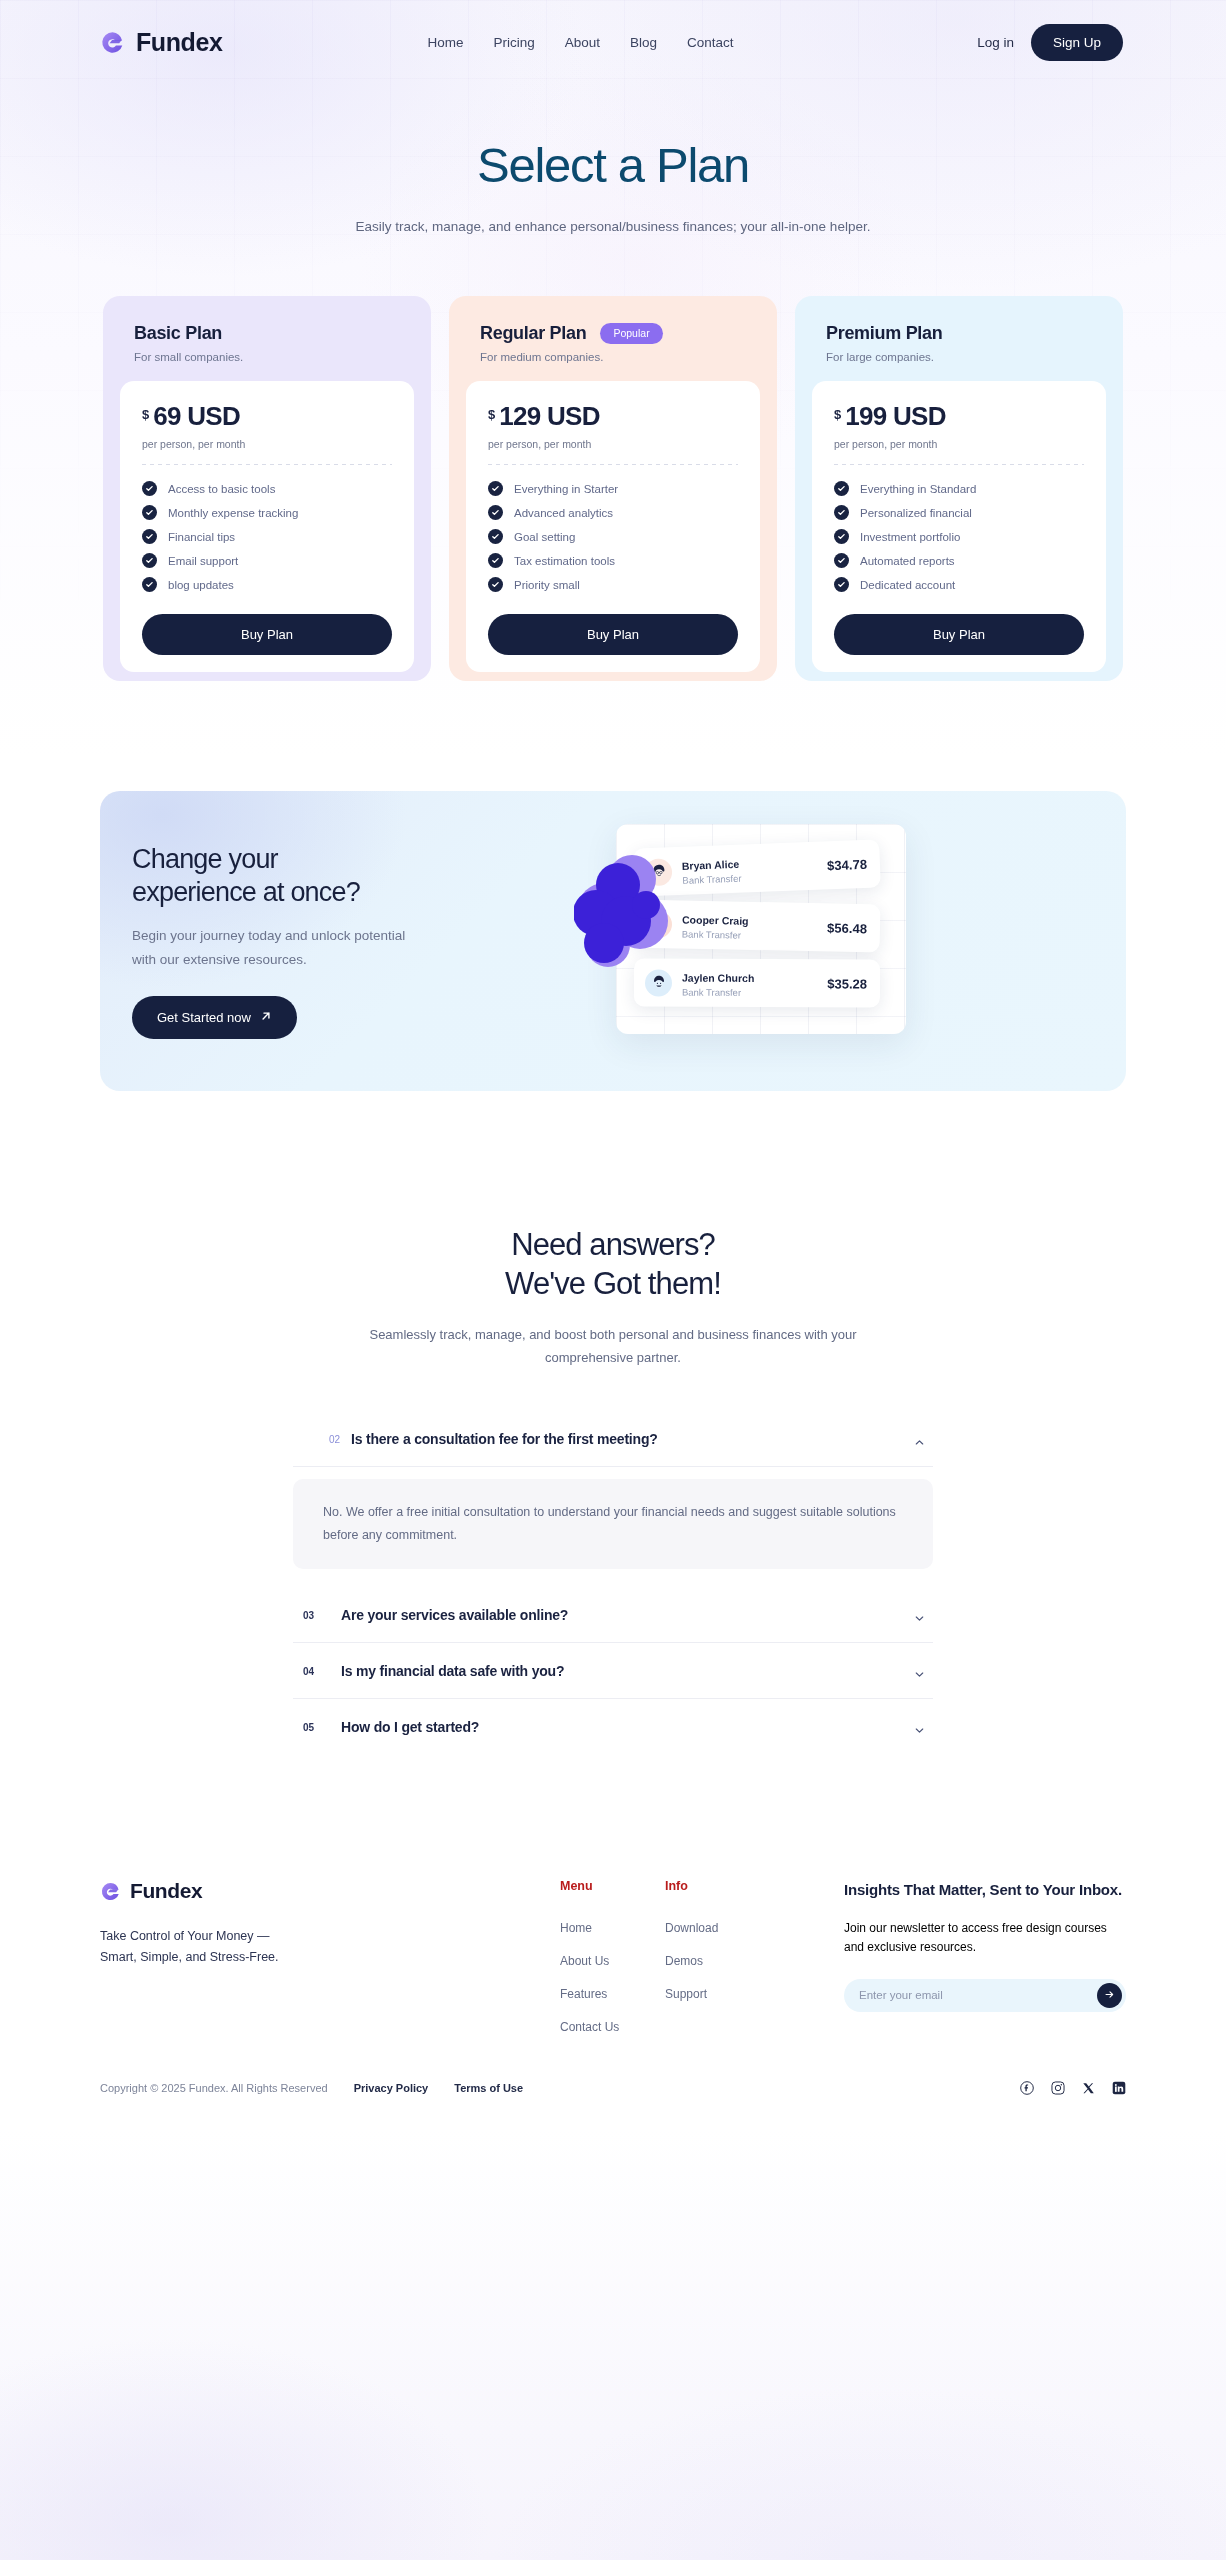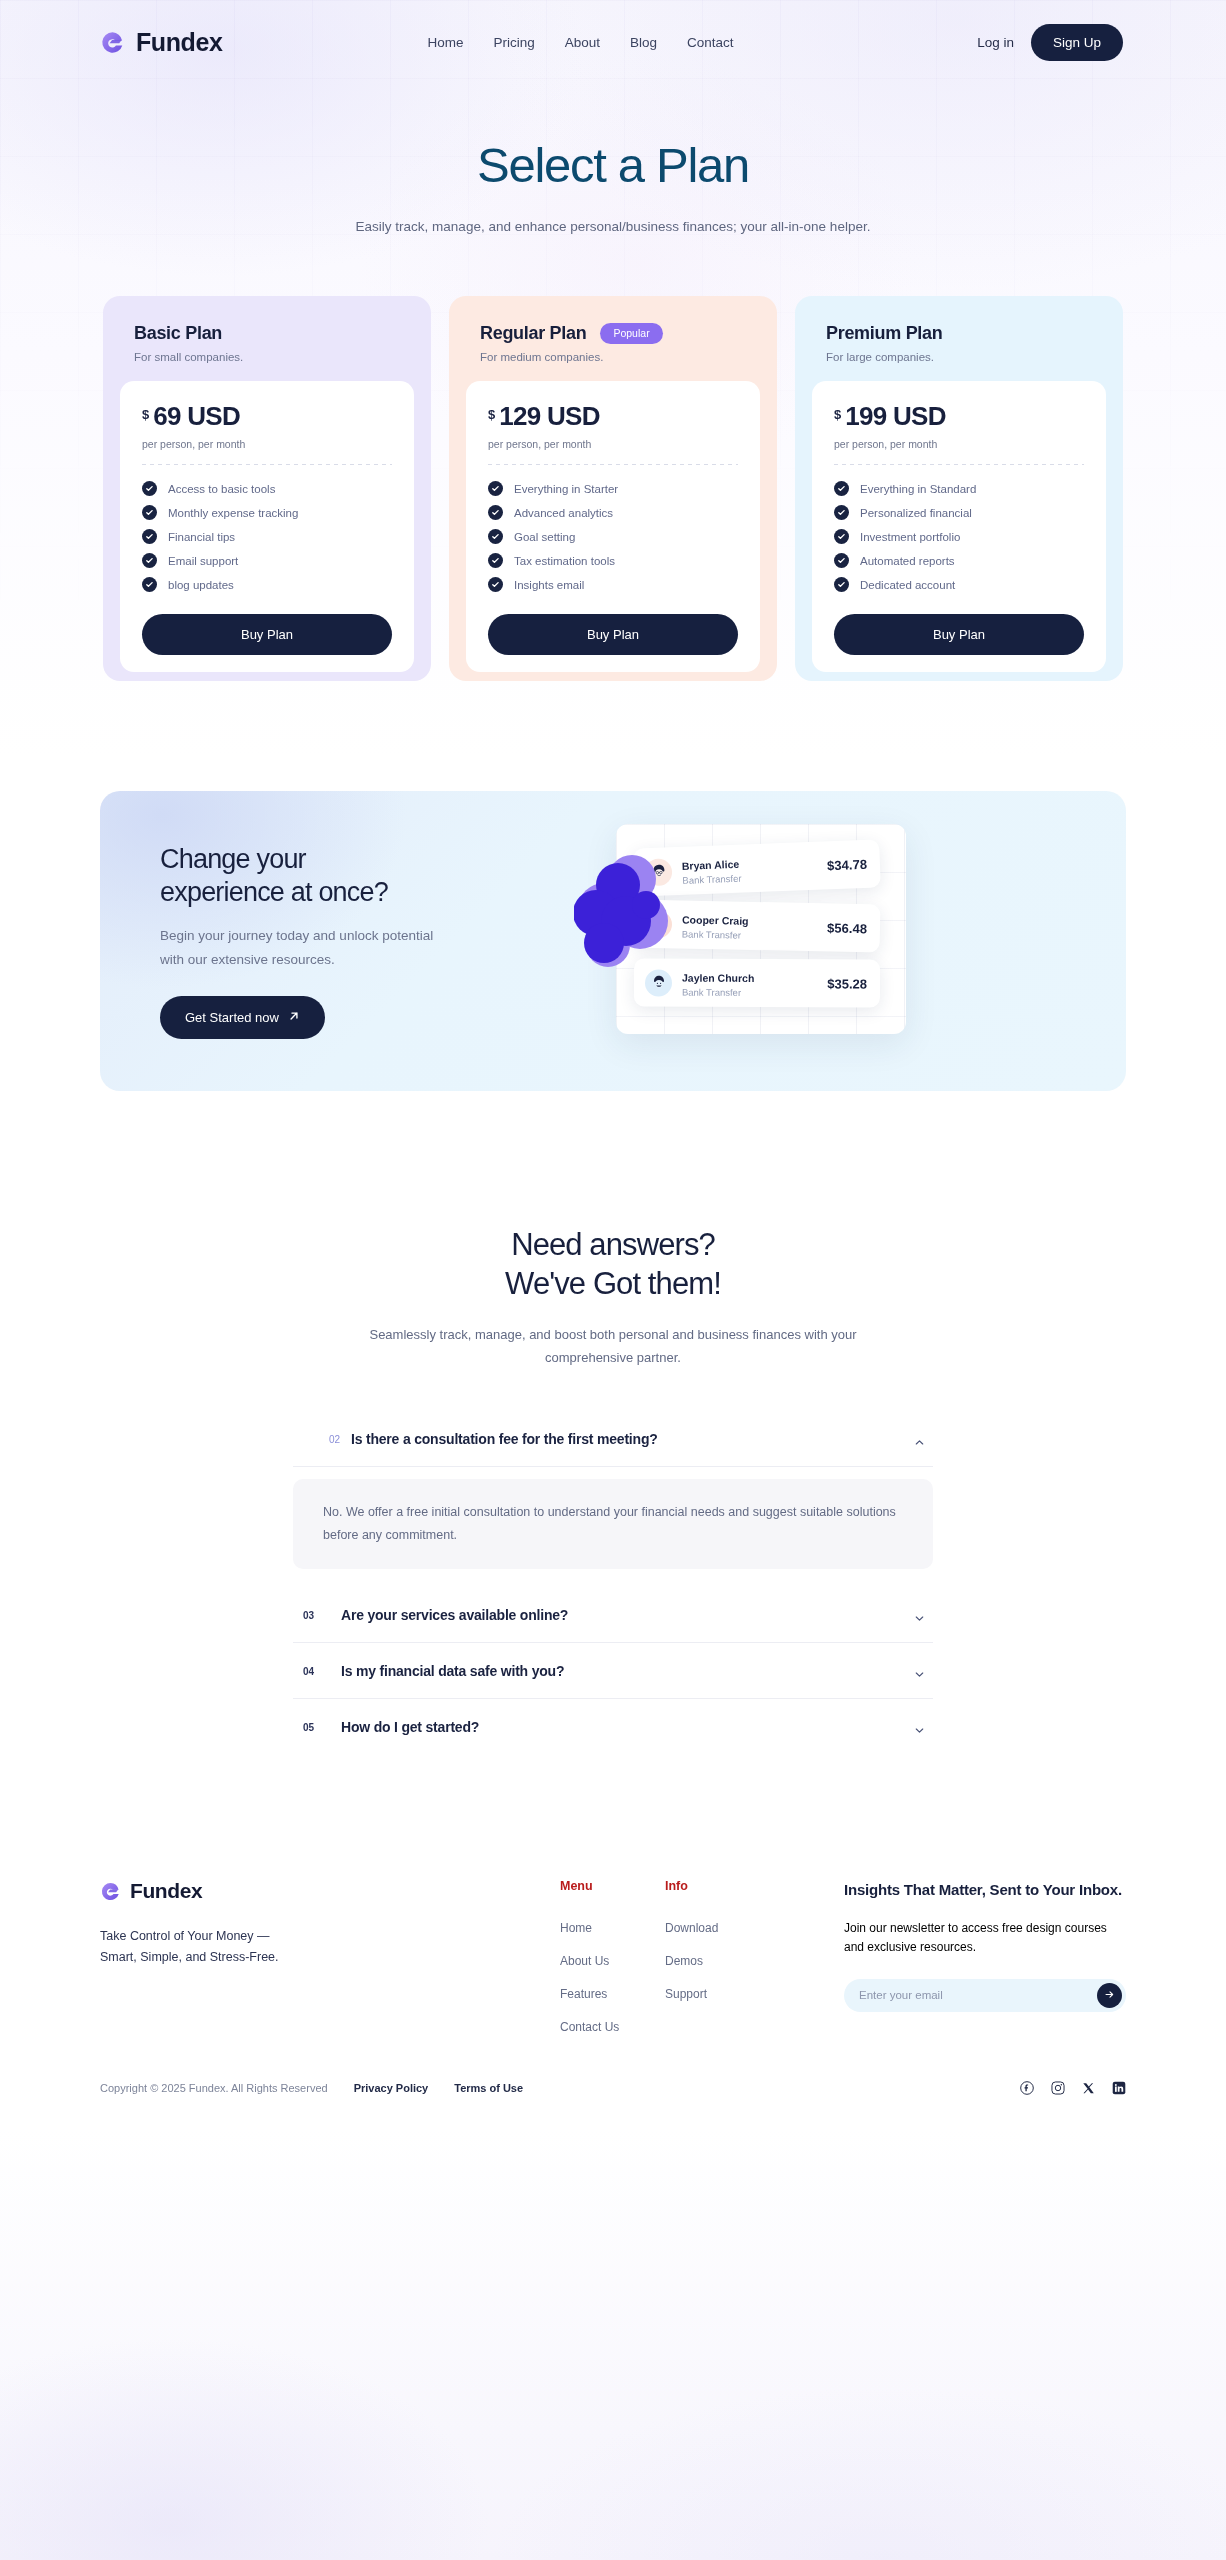--- a/index.html
+++ b/index.html
@@ -152,21 +152,21 @@
 
   
   .cta-wrap { padding: 0 100px; margin-top: 110px; }
   .cta {
     position: relative; border-radius: 20px; height: 300px; overflow: hidden;
     background:
       radial-gradient(340px 240px at 6% 8%, rgba(205,216,245,0.85), rgba(232,245,253,0) 72%),
       linear-gradient(135deg, #e3ecfa 0%, #e8f5fd 38%, #e9f6fd 100%);
     display: flex; align-items: center;
   }
-  .cta-left { padding-left: 60px; width: 470px; }
+  .cta-left { padding-left: 32px; width: 470px; }
   .cta-left h2 {
     font-size: 27px; font-weight: 500; letter-spacing: -0.8px; line-height: 1.22; color: #18203d;
   }
   .cta-left p {
     margin-top: 15px; font-size: 13.5px; line-height: 1.74; color: #6b7governor;
     color: #6c748d; width: 300px;
   }
   .cta-btn {
     margin-top: 25px;
     background: #16203f; color: #fff;
@@ -430,21 +430,21 @@
                 </svg>
               </span>
             <span class="feat-label">Tax estimation tools</span>
           </div>
           <div class="feat">
             <span class="check">
                 <svg width="9" height="9" viewBox="0 0 12 12">
                   <path d="M2.4 6.2l2.2 2.2 4.9-4.9" fill="none" stroke="#fff" stroke-width="1.8" stroke-linecap="round" stroke-linejoin="round"></path>
                 </svg>
               </span>
-            <span class="feat-label">Insights email</span>
+            <span class="feat-label">Priority small</span>
           </div>
         </div>
         <button class="buy-btn">Buy Plan</button>
       </div>
     </div>
 
     <div class="plan premium">
       <div class="plan-head">
         <div class="plan-title-row">
           <span class="plan-title">Premium Plan</span>

